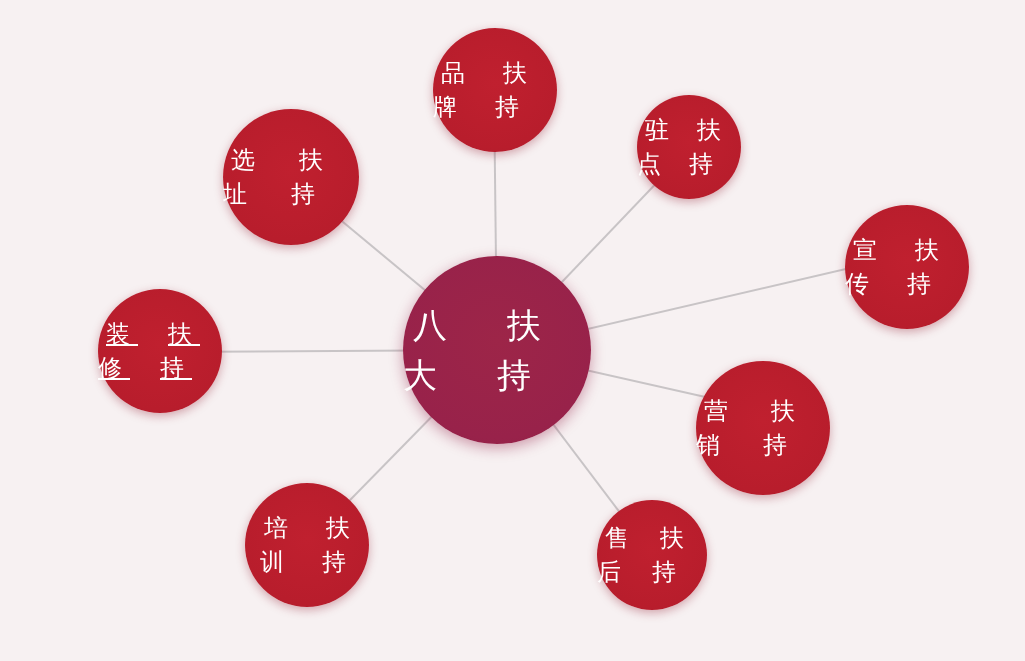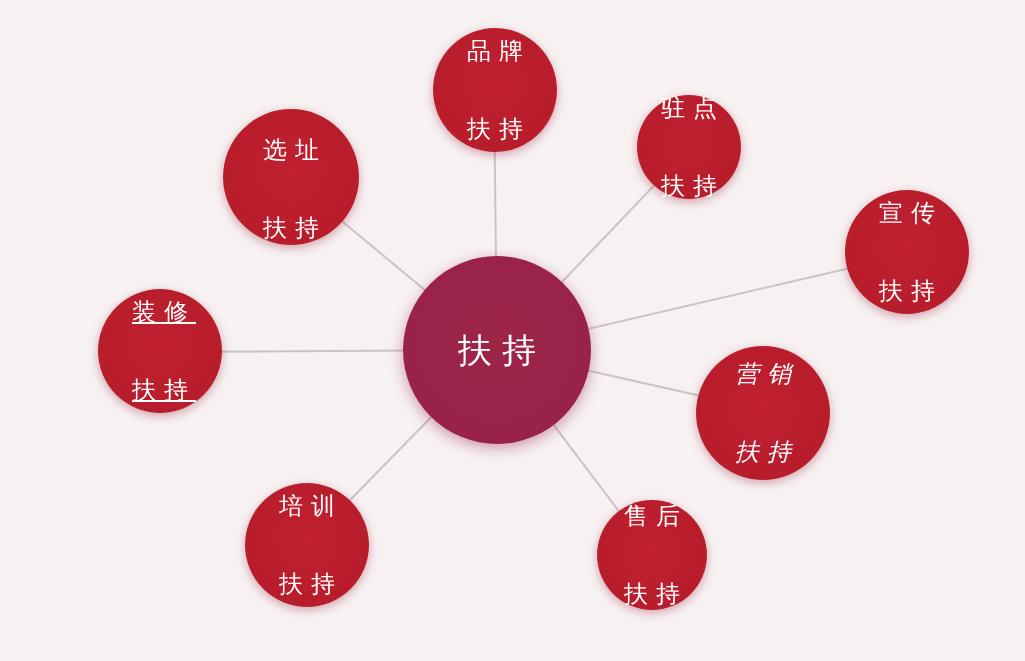--- a/index.html
+++ b/index.html
@@ -1,57 +1,58 @@
 <!DOCTYPE html>
 <html><head>
 <meta charset="utf-8">
 <style>
   html, body { margin:0; padding:0; }
   body { width:1025px; height:661px; background:#f7f1f2; position:relative; overflow:hidden;
          font-family:"DejaVu Serif", "Liberation Serif", serif; }
   svg.lines { position:absolute; left:0; top:0; }
   .node { position:absolute; border-radius:50%; background:radial-gradient(circle at 50% 45%, #c0202f 0%, #b81d2c 70%, #a8192a 100%);
-          box-shadow:0 3px 10px rgba(140,20,40,0.35); display:flex; flex-direction:column; align-items:center; justify-content:center;
-          color:#fff; font-size:24px; line-height:34px; letter-spacing:8px; text-indent:8px;gap:44px; }
+          box-shadow:0 3px 10px rgba(140,20,40,0.35); display:flex; flex-direction:row; align-items:center; justify-content:center;
+          color:#fff; font-size:24px; line-height:34px; letter-spacing:8px; text-indent:8px; }
   .center { background:radial-gradient(circle at 50% 45%, #9d2548 0%, #98224a 70%, #8a1e40 100%); font-size:34px; line-height:50px; letter-spacing:10px; text-indent:10px;
             box-shadow:0 4px 14px rgba(140,20,60,0.4); }
 </style>
 </head>
 <body>
 
 <svg class="lines" width="1025" height="661">
   <g stroke="#c8c4c6" stroke-width="2">
     <line x1="497" y1="350" x2="494" y2="88"></line>
     <line x1="497" y1="350" x2="688" y2="150"></line>
     <line x1="497" y1="350" x2="906" y2="255"></line>
     <line x1="497" y1="350" x2="763" y2="410"></line>
     <line x1="497" y1="350" x2="652" y2="555"></line>
     <line x1="497" y1="350" x2="306" y2="545"></line>
     <line x1="497" y1="350" x2="160" y2="352"></line>
     <line x1="497" y1="350" x2="290" y2="178"></line>
   </g>
 </svg>
 
 <div class="node center" style="left:403px;top:256px;width:188px;height:188px;">
+  <span>八大</span>
   <span>扶持</span>
 </div>
 
 <div class="node" style="left:433px;top:28px;width:124px;height:124px;">
   <span>品牌</span>
   <span>扶持</span>
 </div>
 <div class="node" style="left:637px;top:95px;width:104px;height:104px;">
   <span>驻点</span>
   <span>扶持</span>
 </div>
-<div class="node" style="left:845px;top:190px;width:124px;height:124px;">
+<div class="node" style="left:845px;top:205px;width:124px;height:124px;">
   <span>宣传</span>
   <span>扶持</span>
 </div>
-<div class="node" style="left:696px;top:346px;width:134px;height:134px;font-style:italic;">
+<div class="node" style="left:696px;top:361px;width:134px;height:134px;">
   <span>营销</span>
   <span>扶持</span>
 </div>
 <div class="node" style="left:597px;top:500px;width:110px;height:110px;align-items:center;">
   <span>售后</span>
   <span>扶持</span>
 </div>
 <div class="node" style="left:245px;top:483px;width:124px;height:124px;text-align:center;">
   <span>培训</span>
   <span>扶持</span>

